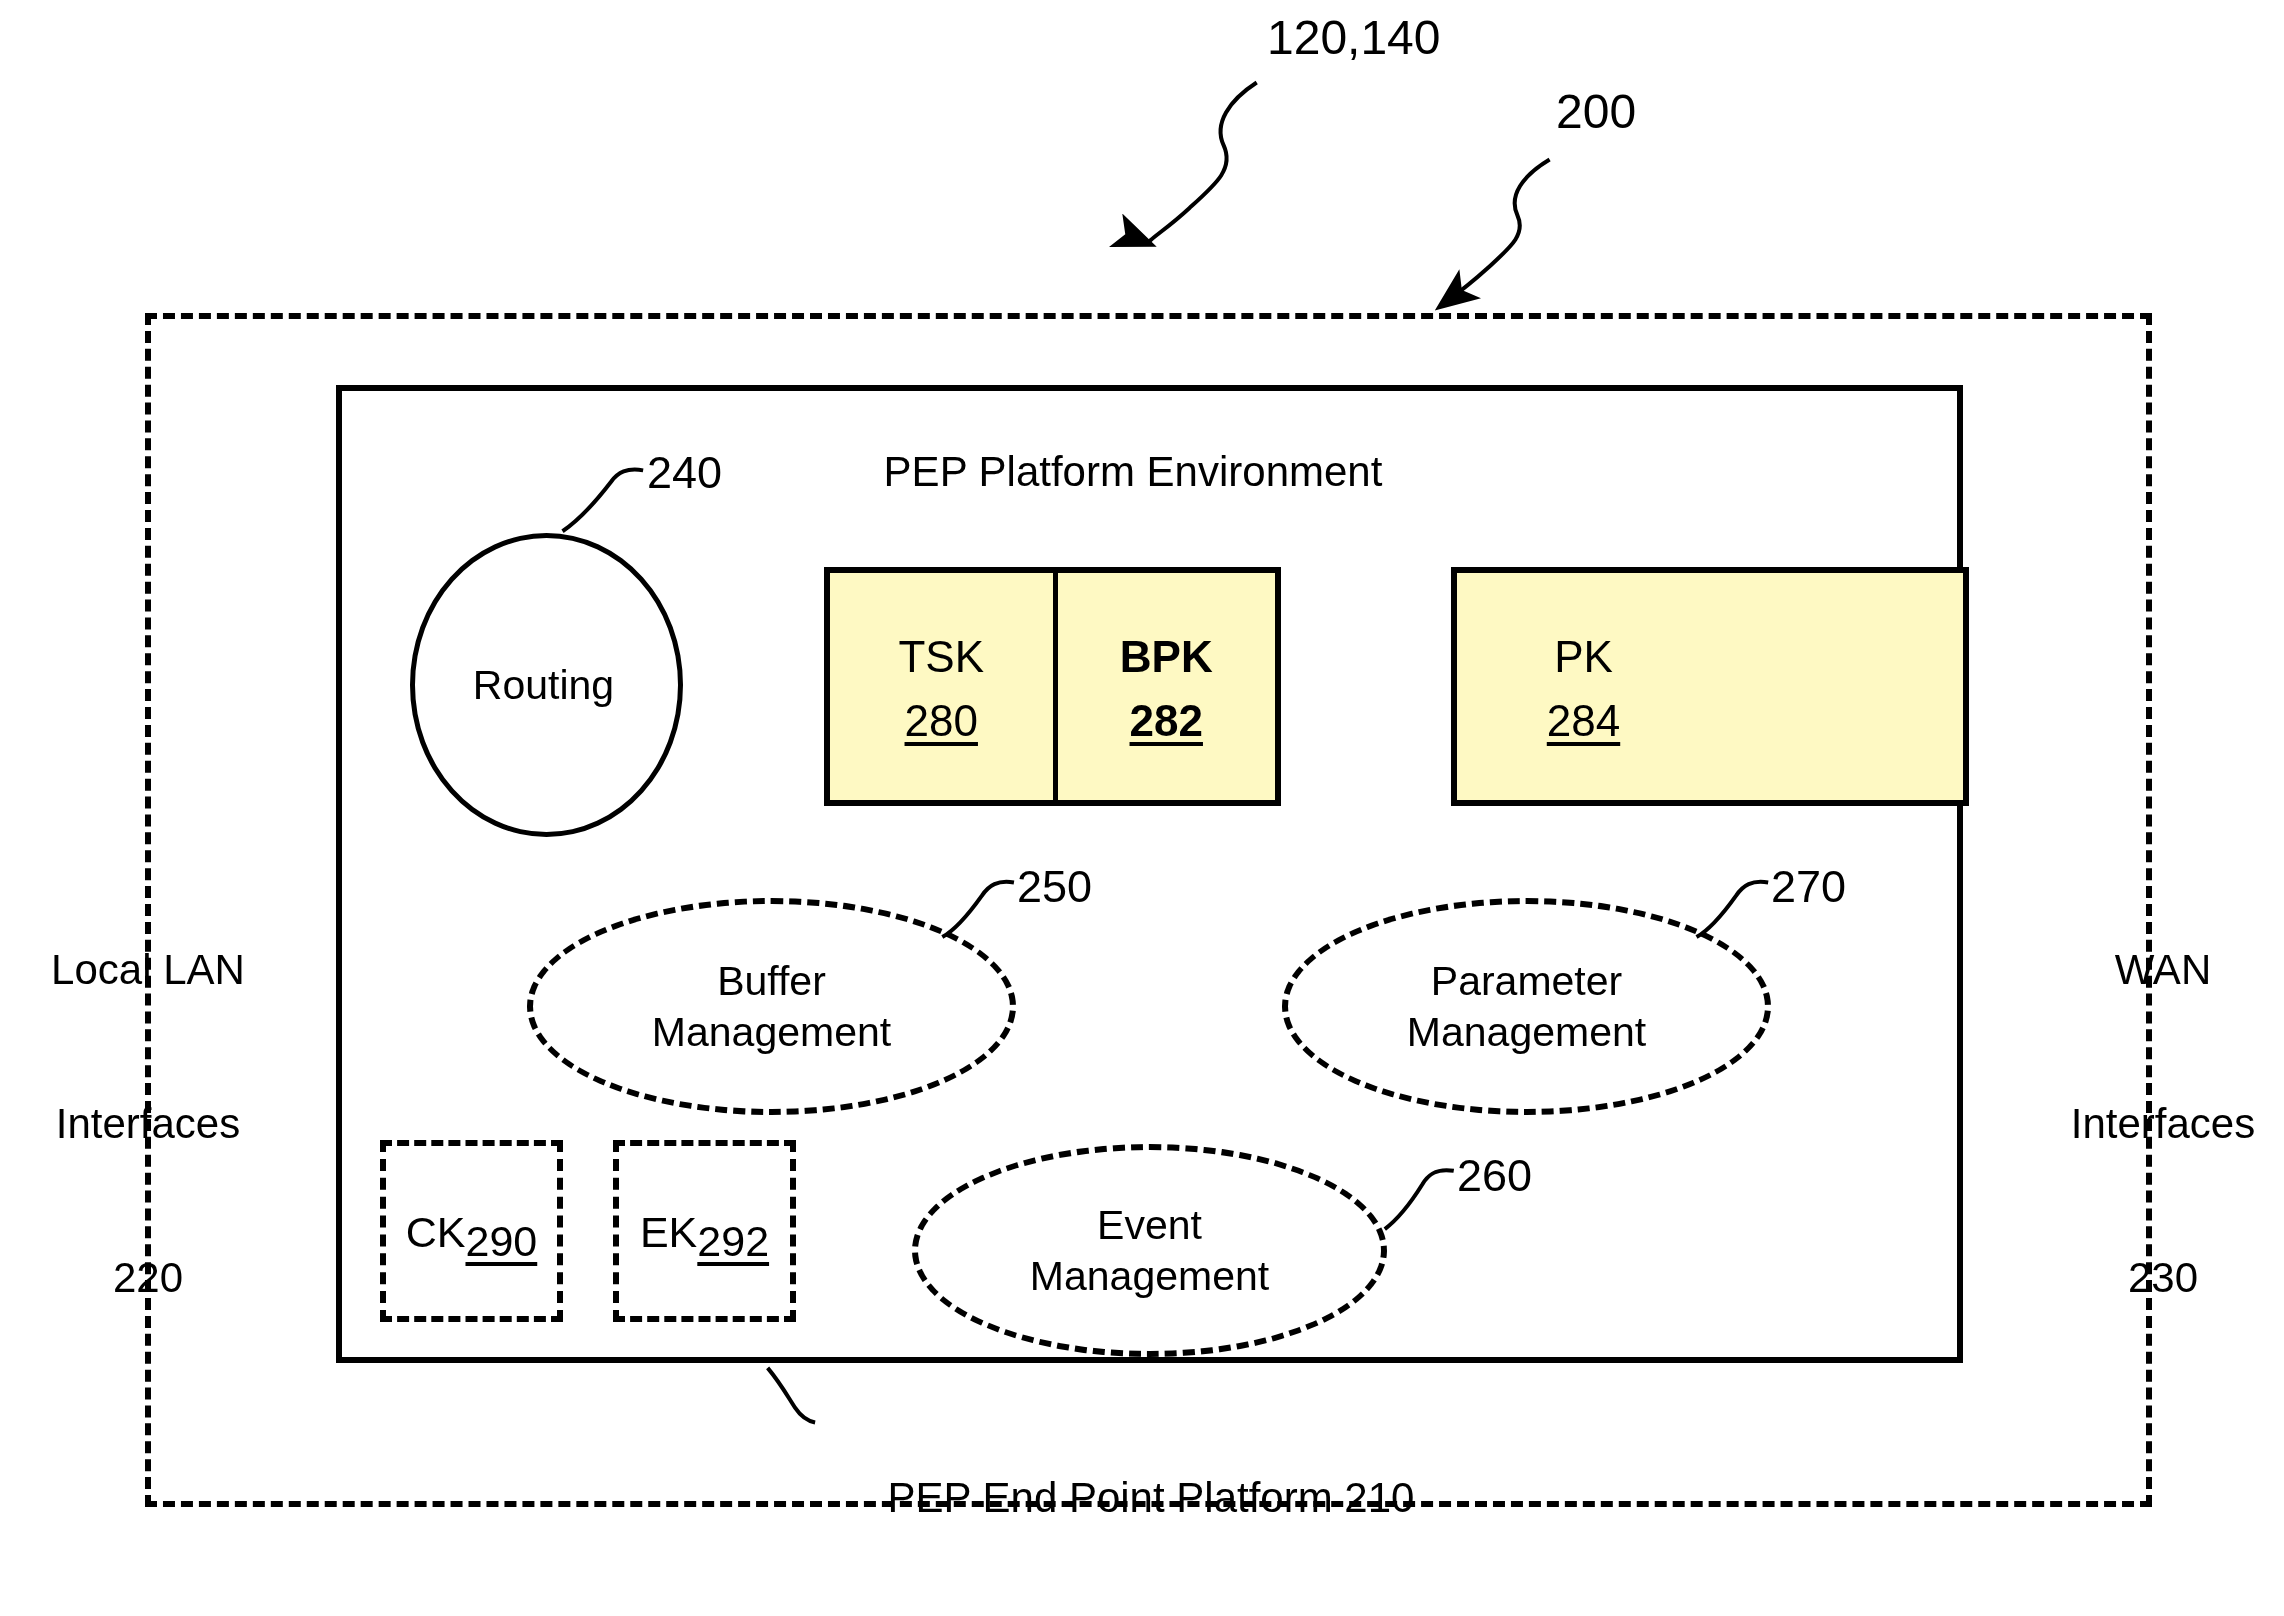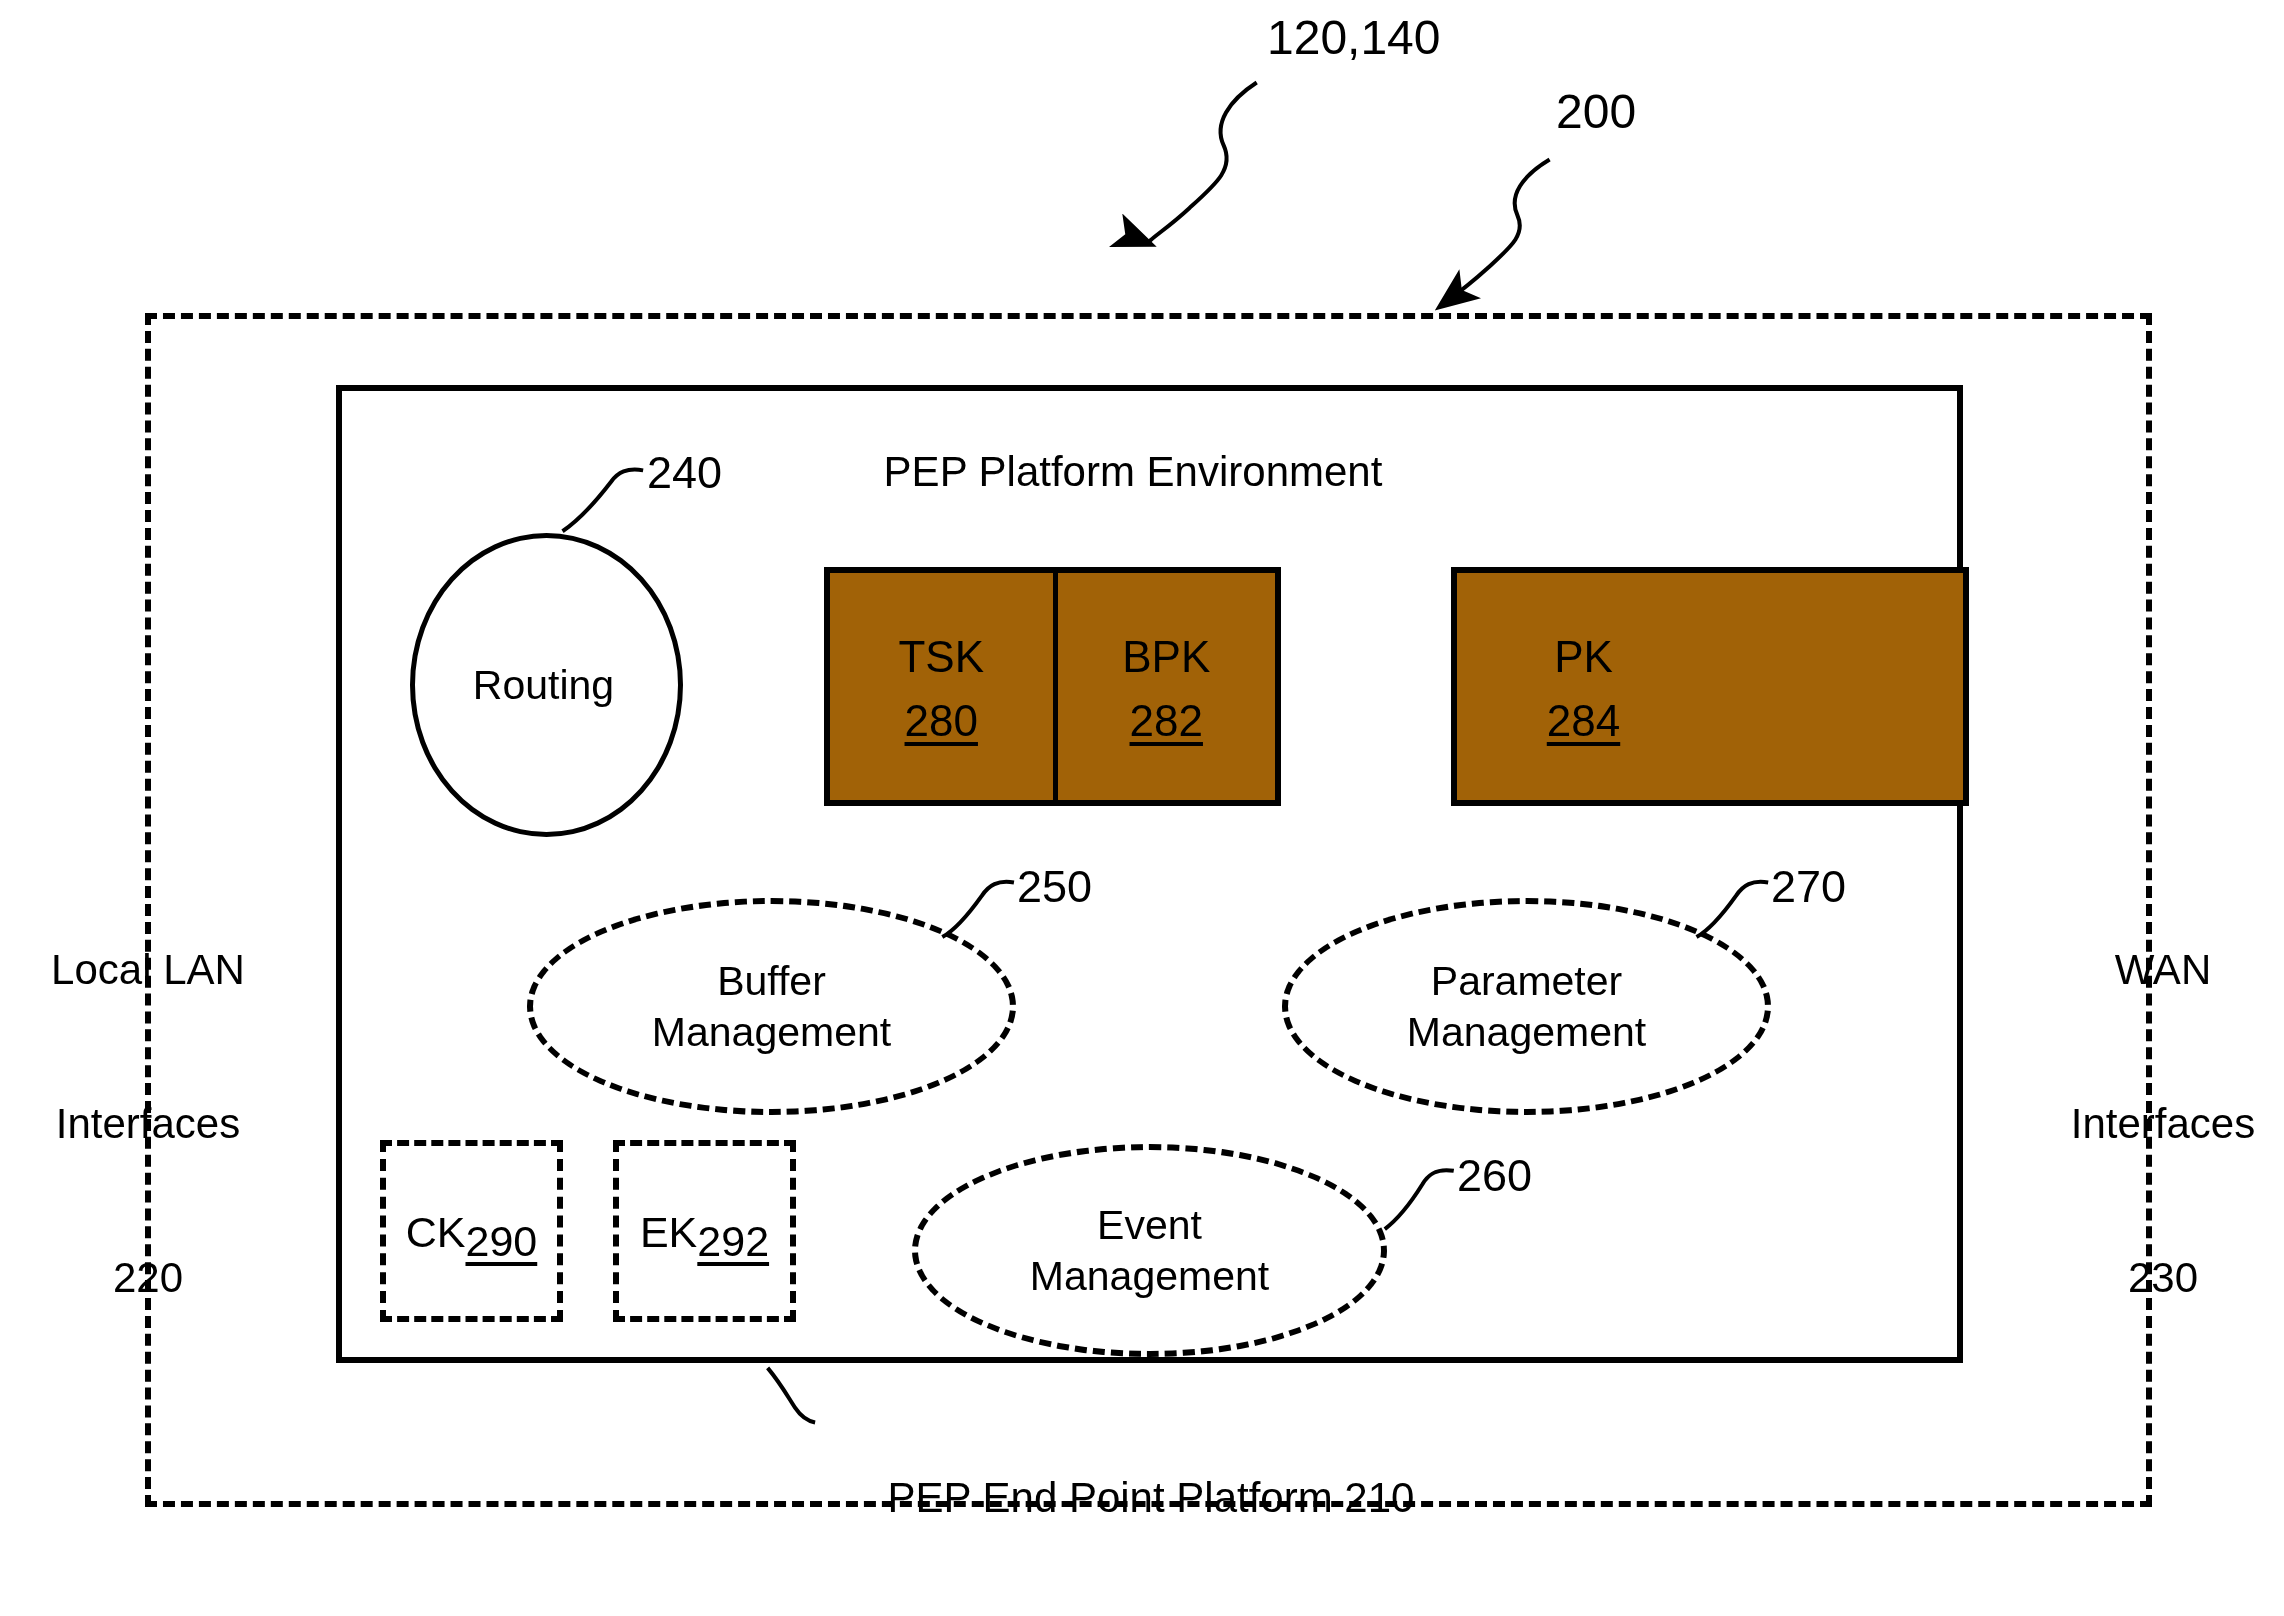--- a/index.html
+++ b/index.html
@@ -30,26 +30,26 @@
   .routing{
     position:absolute;left:410px;top:533px;width:273px;height:304px;
     border:5.4px solid #000;border-radius:50%;box-sizing:border-box;background:#fff;
   }
   .routing span{
     position:absolute;left:0;right:6px;top:50%;transform:translateY(-50%);
     text-align:center;font-size:41px;
   }
 
   
-  .kgroup{position:absolute;display:flex;border:6.3px solid #000;box-sizing:border-box;background:#a16207;}
+  .kgroup{position:absolute;display:flex;border:6.3px solid #000;box-sizing:border-box;background:#fef9c3;}
   .kgroup .cell{
     display:flex;flex-direction:column;align-items:center;justify-content:center;
     box-sizing:border-box;padding-top:5.4px;
   }
-  .kgroup .cell + .cell{border-left:5.4px solid #000;}
+  .kgroup .cell + .cell{border-left:5.4px solid #000;font-weight:bold;}
   .kgroup .cell .name{font-size:44px;line-height:1.0;}
   .kgroup .cell .num{font-size:44px;line-height:1.0;margin-top:19.7px;text-decoration:underline;
                      text-underline-offset:6.3px;}
   #kgroup-tsk-bpk{left:824px;top:567px;width:457px;height:239px;}
   #kgroup-tsk-bpk .cell{width:50%;height:100%;}
   #kgroup-pk-psk{left:1451px;top:567px;width:518px;height:239px;}
   #kgroup-pk-psk .cell{width:50%;height:100%;}
 
   
   .dbox{

